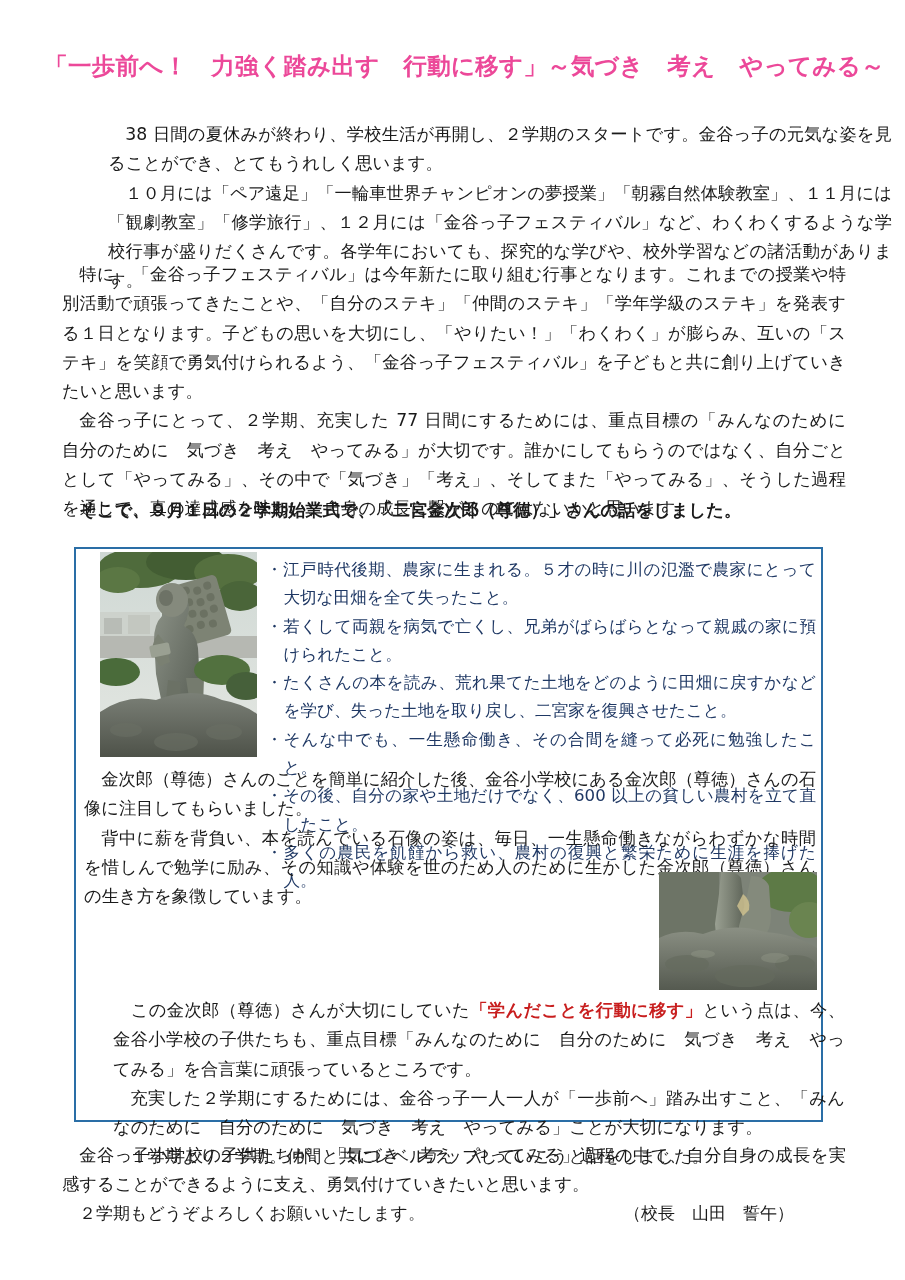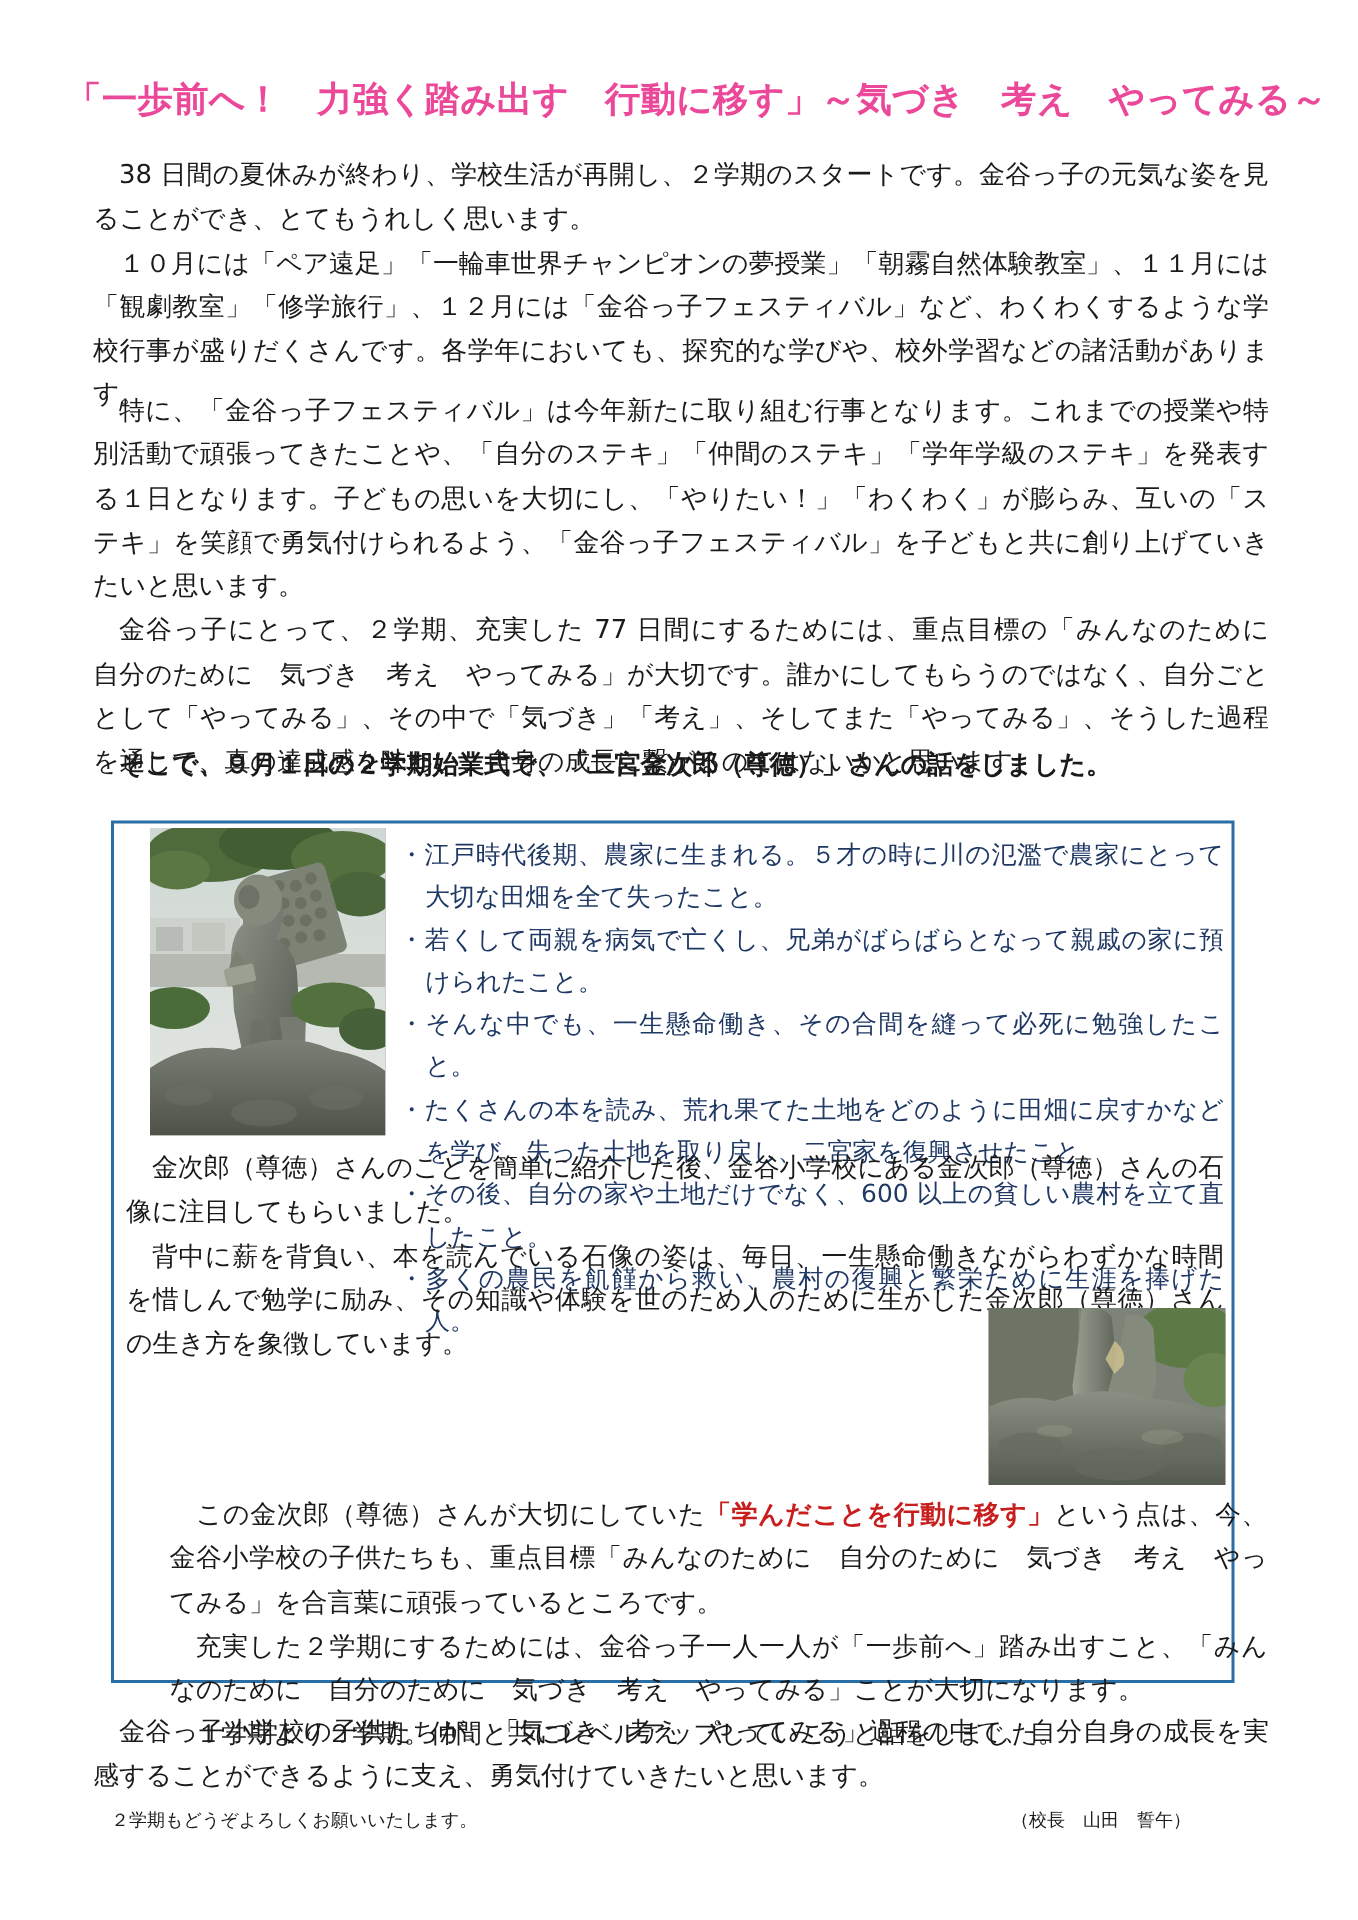--- a/index.html
+++ b/index.html
@@ -125,38 +125,38 @@
     font-weight: bold;
   }
 
   
   #closing { top: 1141px; }
   #sign-line {
     position: absolute;
     left: 62px;
     top: 1199px;
     width: 784px;
-    font-size: 12px;
+    font-size: 17px;
     line-height: 29.3px;
     color: #1a1a1a;
     display: flex;
     justify-content: space-between;
     font-family: "DejaVu Sans", "Liberation Sans", sans-serif;
   }
   #sign-line .sig-left { text-indent: 1em; }
   #sign-line .sig-right { padding-right: 52px; }
 </style>
 </head>
 <body>
 
 <div id="page">
 
   <div id="title" style="color: #ec4899; padding-left: 12px;">「一歩前へ！　力強く踏み出す　行動に移す」～気づき　考え　やってみる～</div>
 
-  <div class="body-block" style="top:103px;">
+  <div class="body-block" style="top:120px;margin-left:46px;">
     <p>38 日間の夏休みが終わり、学校生活が再開し、２学期のスタートです。金谷っ子の元気な姿を見ることができ、とてもうれしく思います。</p>
     <p>１０月には「ペア遠足」「一輪車世界チャンピオンの夢授業」「朝霧自然体験教室」、１１月には「観劇教室」「修学旅行」、１２月には「金谷っ子フェスティバル」など、わくわくするような学校行事が盛りだくさんです。各学年においても、探究的な学びや、校外学習などの諸活動があります。</p>
   </div>
 
   <div class="body-block" style="top:260px;">
     <p>特に、「金谷っ子フェスティバル」は今年新たに取り組む行事となります。これまでの授業や特別活動で頑張ってきたことや、「自分のステキ」「仲間のステキ」「学年学級のステキ」を発表する１日となります。子どもの思いを大切にし、「やりたい！」「わくわく」が膨らみ、互いの「ステキ」を笑顔で勇気付けられるよう、「金谷っ子フェスティバル」を子どもと共に創り上げていきたいと思います。</p>
     <p>金谷っ子にとって、２学期、充実した 77 日間にするためには、重点目標の「みんなのために　自分のために　気づき　考え　やってみる」が大切です。誰かにしてもらうのではなく、自分ごととして「やってみる」、その中で「気づき」「考え」、そしてまた「やってみる」、そうした過程を通して、真の達成感を味わい、自身の成長に繋がるのではないかと思います。</p>
   </div>
 
   <div class="body-block" style="top:496px;font-weight:bold;">
@@ -236,22 +236,22 @@
         <ellipse cx="26" cy="178" rx="16" ry="7"></ellipse>
         <ellipse cx="76" cy="190" rx="22" ry="9"></ellipse>
         <ellipse cx="124" cy="180" rx="18" ry="8"></ellipse>
       </g>
     </svg>
   </div>
 
   <div id="bullets" style="color: rgb(31, 56, 100);">
     <span class="bullet">・江戸時代後期、農家に生まれる。５才の時に川の氾濫で農家にとって大切な田畑を全て失ったこと。</span>
     <span class="bullet">・若くして両親を病気で亡くし、兄弟がばらばらとなって親戚の家に預けられたこと。</span>
+    <span class="bullet">・たくさんの本を読み、荒れ果てた土地をどのように田畑に戻すかなどを学び、失った土地を取り戻し、二宮家を復興させたこと。</span>
     <span class="bullet">・そんな中でも、一生懸命働き、その合間を縫って必死に勉強したこと。</span>
-    <span class="bullet">・たくさんの本を読み、荒れ果てた土地をどのように田畑に戻すかなどを学び、失った土地を取り戻し、二宮家を復興させたこと。</span>
     <span class="bullet">・その後、自分の家や土地だけでなく、600 以上の貧しい農村を立て直したこと。</span>
     <span class="bullet">・多くの農民を飢饉から救い、農村の復興と繁栄ために生涯を捧げた人。</span>
   </div>
 
   <div class="box-block" id="box-para-a">
     <p>金次郎（尊徳）さんのことを簡単に紹介した後、金谷小学校にある金次郎（尊徳）さんの石像に注目してもらいました。</p>
     <p>背中に薪を背負い、本を読んでいる石像の姿は、毎日、一生懸命働きながらわずかな時間を惜しんで勉学に励み、その知識や体験を世のため人のために生かした金次郎（尊徳）さんの生き方を象徴しています。</p>
   </div>
 
 

